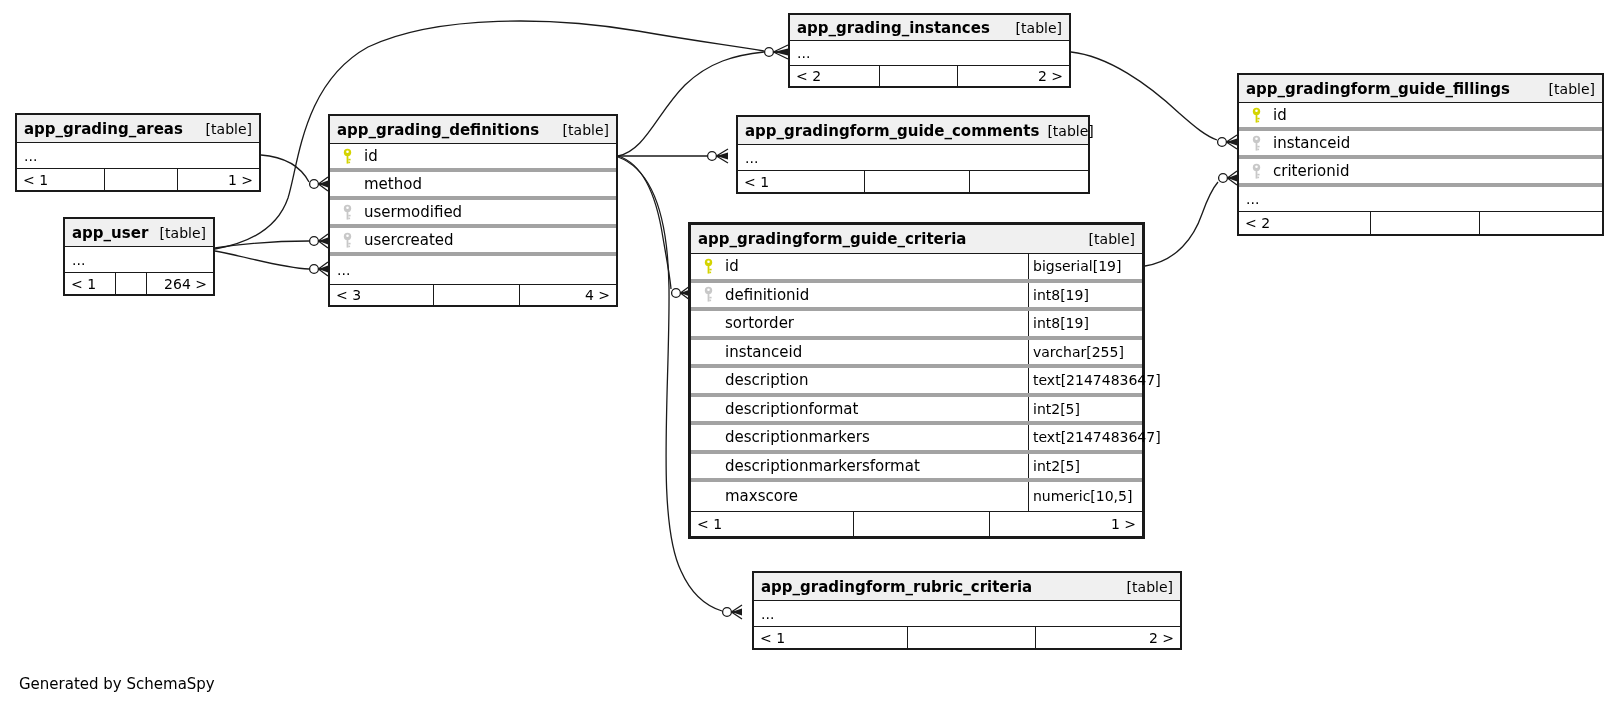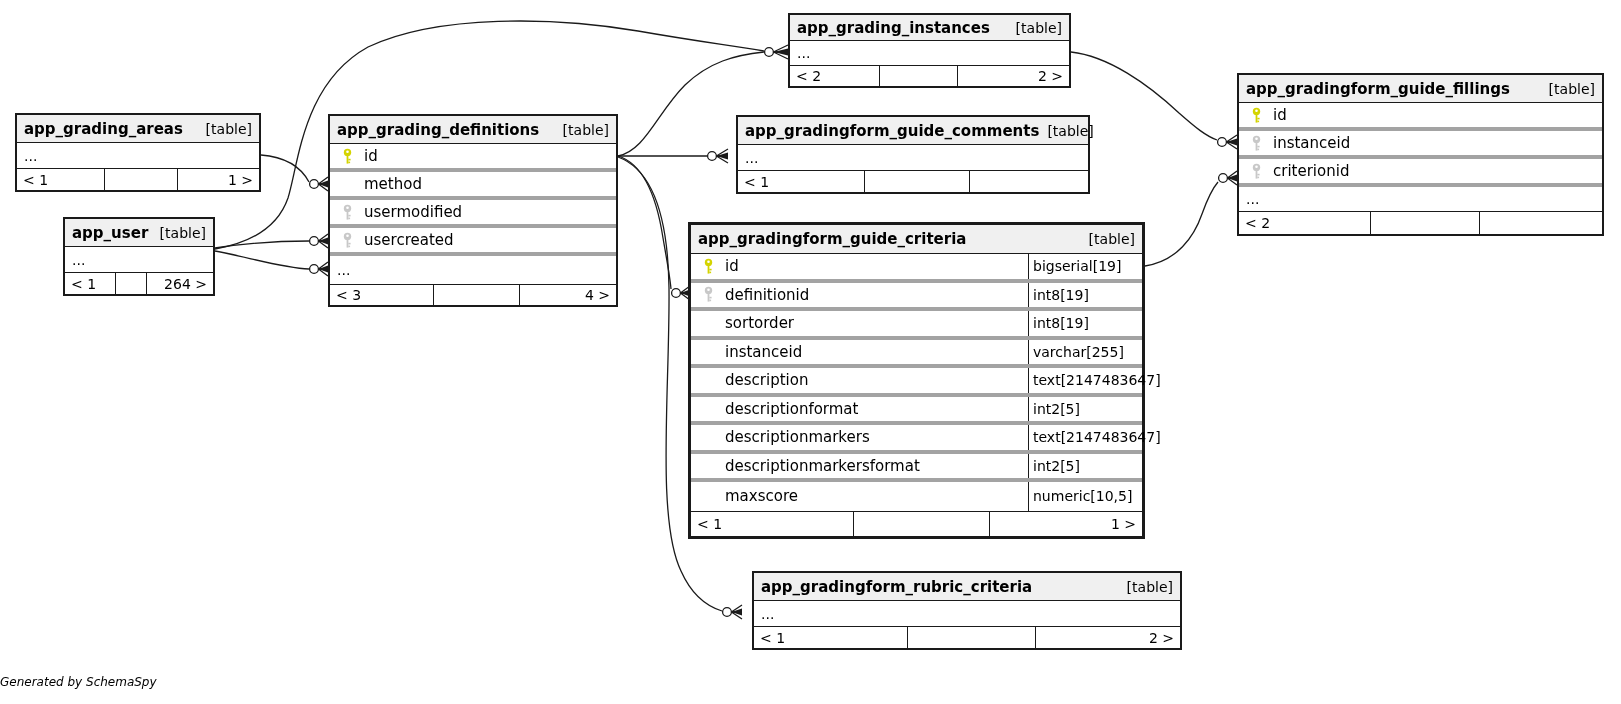--- a/index.html
+++ b/index.html
@@ -21,21 +21,21 @@
   .fname{flex:1;overflow:hidden;}
   .trow.has-type .fname{flex:0 0 303px;}
   .ftype{flex:1;border-left:1px solid #1a1a1a;height:100%;display:flex;align-items:center;
          padding:0 4px;font-size:14px;box-sizing:border-box;}
   .tfoot{height:var(--fh);border-top:1px solid #1a1a1a;display:flex;font-size:14px;box-sizing:border-box;}
   .fc{height:100%;display:flex;align-items:center;padding:0 6px;box-sizing:border-box;width:36%;}
   .fc.mid{width:30%;border-left:1px solid #1a1a1a;}
   .fc.right{width:34%;border-left:1px solid #1a1a1a;justify-content:flex-end;}
   .t-user .fc{width:34%}.t-user .fc.mid{width:21%}.t-user .fc.right{width:45%}
   .t-instances .fc{width:32%}.t-instances .fc.mid{width:28%}.t-instances .fc.right{width:40%}
-  #note{position:absolute;left:0;top:675px;font-size:12px;z-index:2;font-style:italic;}
+  #note{position:absolute;left:19px;top:675px;font-size:15px;z-index:2;}
 </style>
 </head>
 <body>
 
 <div id="canvas">
 
   <svg id="edges" width="1621" height="704" viewBox="0 0 1621 704">
     <g stroke="#1a1a1a" stroke-width="1.3" fill="none">
       <path d="M 261 155 C 286 157, 301 167, 309 182"></path>
       <path d="M 215 248 C 248 243, 282 241, 309 241"></path>

